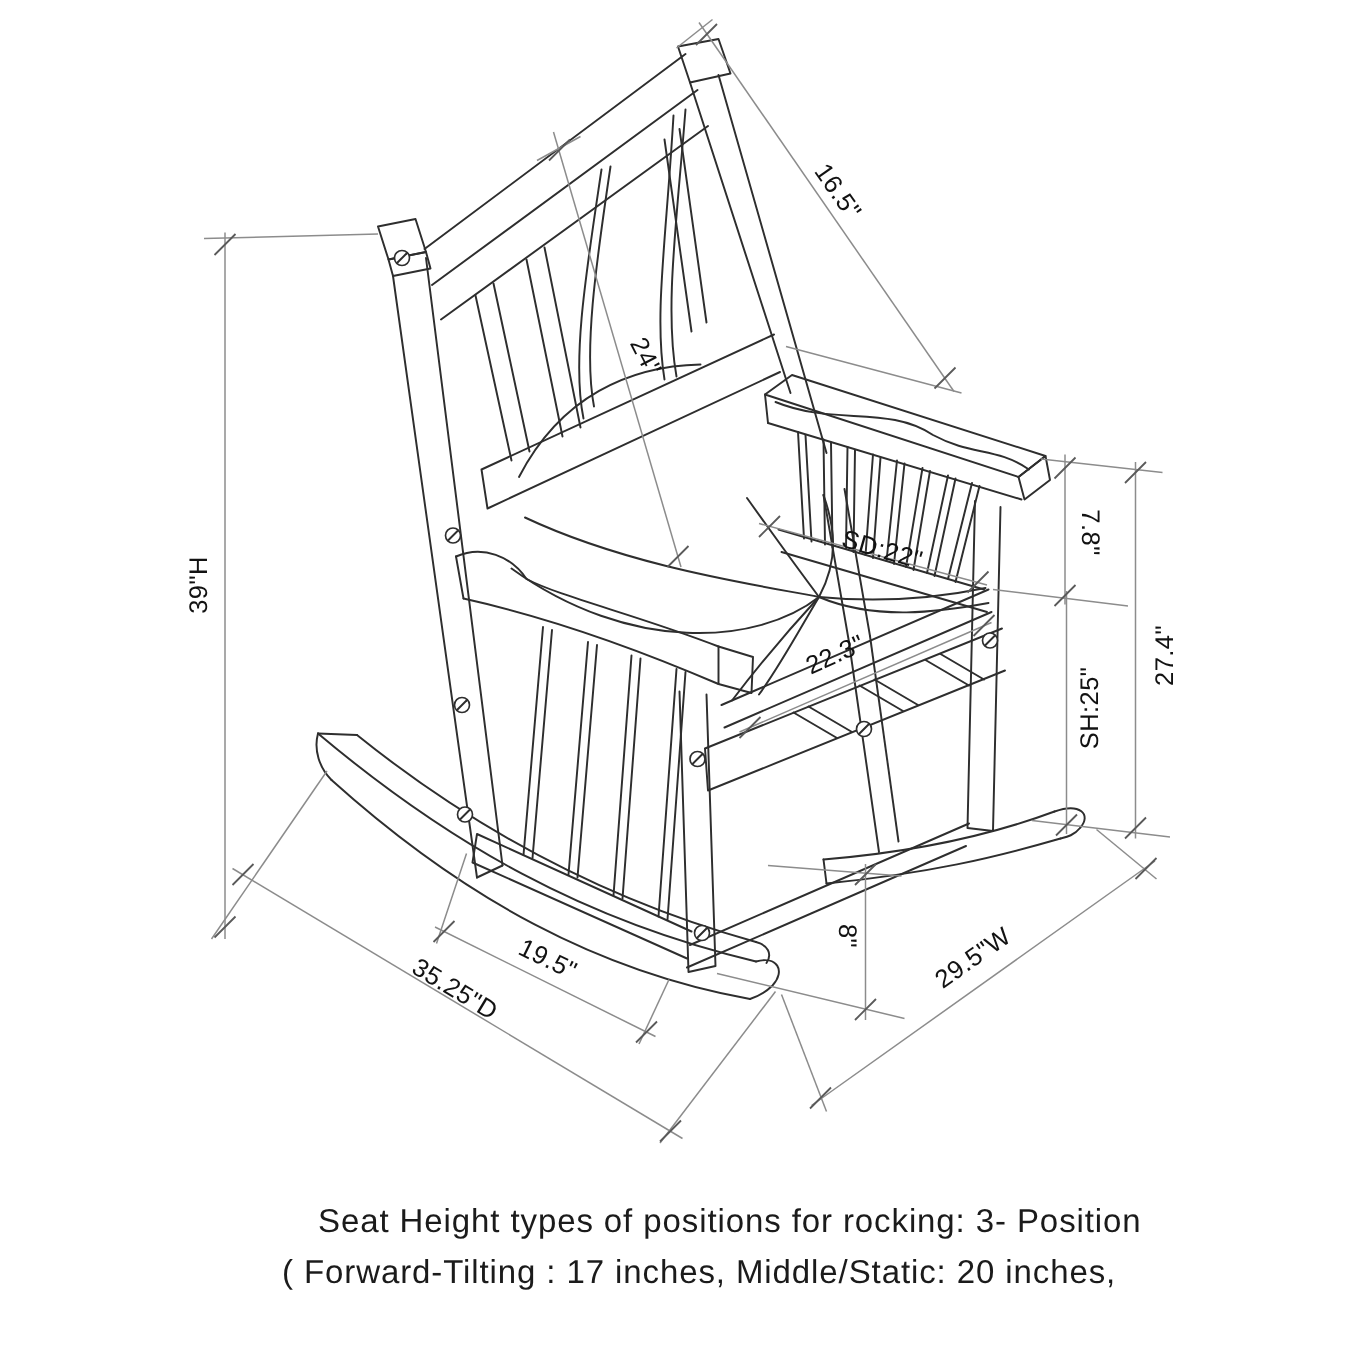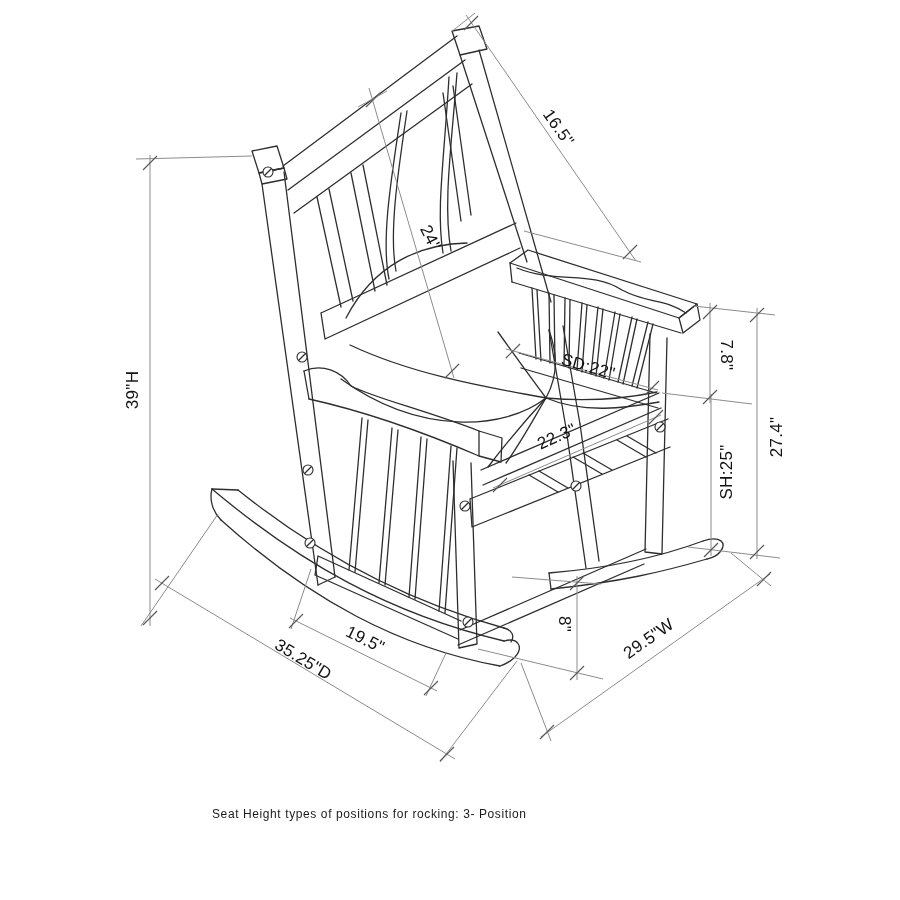--- a/index.html
+++ b/index.html
@@ -19,21 +19,21 @@
   .lb-sd22 {left:588px;top:367px;transform:translate(-50%,-50%) rotate(16deg);}
   .lb-223  {left:557px;top:437px;transform:translate(-50%,-50%) rotate(-24deg);}
   .lb-78   {left:726px;top:355px;transform:translate(-50%,-50%) rotate(90deg);}
   .lb-sh25 {left:727px;top:472px;transform:translate(-50%,-50%) rotate(-90deg);}
   .lb-274  {left:777px;top:437px;transform:translate(-50%,-50%) rotate(-90deg);}
   .lb-8    {left:564px;top:624px;transform:translate(-50%,-50%) rotate(90deg);}
   .lb-195  {left:365px;top:640px;transform:translate(-50%,-50%) rotate(26deg);}
   .lb-3525 {left:303px;top:660px;transform:translate(-50%,-50%) rotate(31deg);}
   .lb-295  {left:649px;top:639px;transform:translate(-50%,-50%) rotate(-35deg);}
   #caption{position:absolute;left:188px;top:797px;width:580px;color:#1b1b1b;
-           font-size:12px;line-height:34px;letter-spacing:0.6px;}
+           font-size:22px;line-height:34px;letter-spacing:0.6px;}
   #caption .c1{padding-left:24px;}
 </style>
 </head>
 <body>
 
 <div id="stage">
 
   <svg id="drawing" width="900" height="900" viewBox="0 0 900 900" xmlns="http://www.w3.org/2000/svg">
 
     <g class="chair">
@@ -204,15 +204,16 @@
   <span class="dimlabel lb-78">7.8"</span>
   <span class="dimlabel lb-sh25">SH:25"</span>
   <span class="dimlabel lb-274">27.4"</span>
   <span class="dimlabel lb-8">8"</span>
   <span class="dimlabel lb-195">19.5"</span>
   <span class="dimlabel lb-3525">35.25"D</span>
   <span class="dimlabel lb-295">29.5"W</span>
 
   <div id="caption">
     <div class="c1">Seat Height types of positions for rocking: 3- Position</div>
+    <div class="c2">( Forward-Tilting : 17 inches, Middle/Static: 20 inches,</div>
   </div>
 
 </div>
 
 </body></html>

